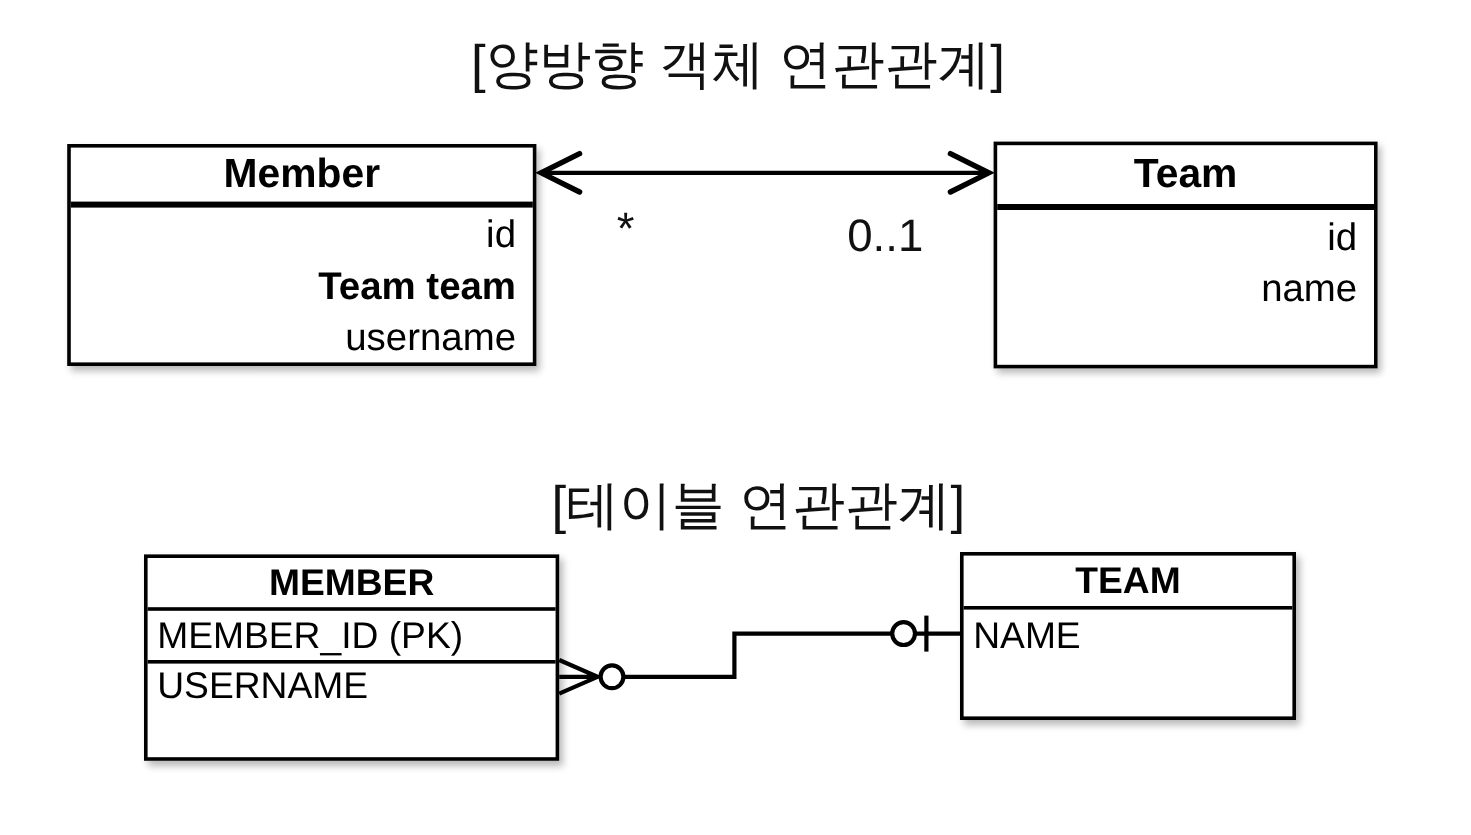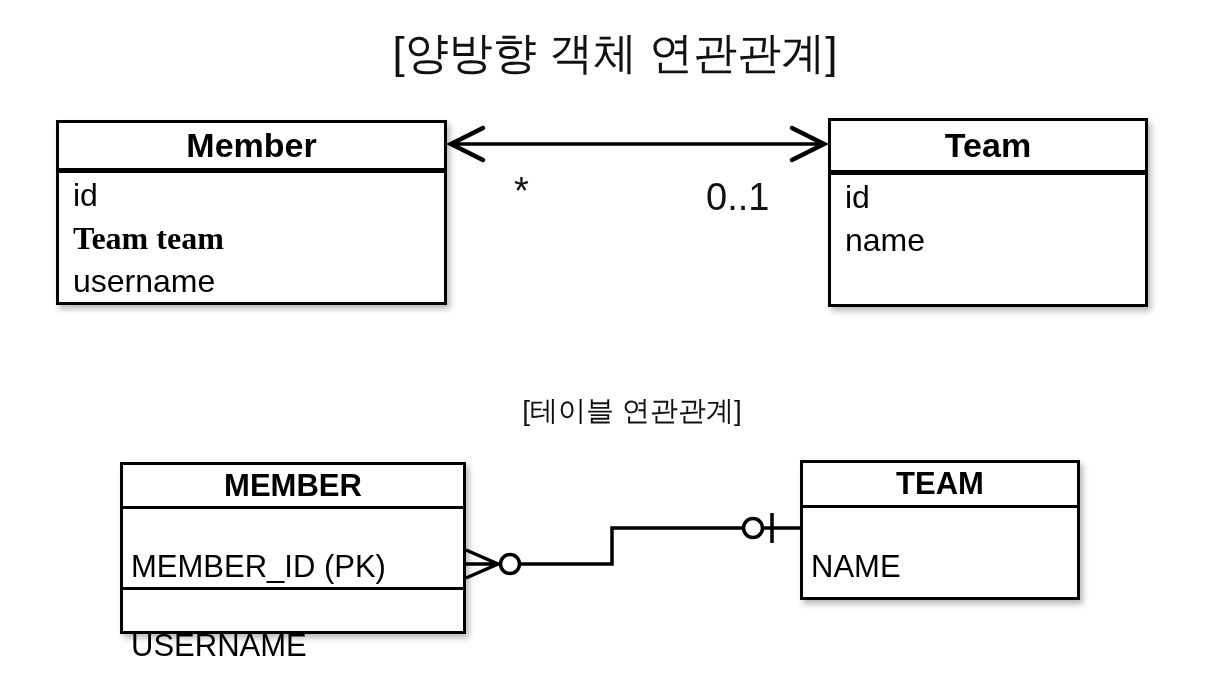--- a/index.html
+++ b/index.html
@@ -14,39 +14,39 @@
     padding-left: 16px;
   }
   .title {
     position: absolute;
     transform: translateX(-50%);
     white-space: nowrap;
     color: #111;
     font-weight: 400;
   }
   .t1 { left: 615px; top: 24px;  font-size: 44px; }
-  .t2 { left: 632px; top: 392px; font-size: 28px; }
+  .t2 { left: 632px; top: 392px; font-size: 44px; }
 
   
   .uml-box {
     position: absolute;
     background: #fff;
     border: 3px solid #000;
     box-sizing: border-box;
     box-shadow: 3px 4px 6px rgba(0,0,0,0.28);
   }
   .uml-header {
     display: flex; align-items: center; justify-content: center;
     font-weight: 700;
     border-bottom: 5px solid #000;
     box-sizing: border-box;
   }
-  .uml-body { padding: 1px 14px 0 14px; }
+  .uml-body { padding: 1px 14px 0 14px; text-align: right; }
   .field { font-size: 32px; line-height: 43px; font-weight: 400; white-space: nowrap; }
-  .bold { font-weight: 700; font-family: Liberation Serif, serif; }
+  .bold { font-weight: 700; }
 
   .member-box { left: 56px;  top: 120px; width: 391px; height: 185px; }
   .member-box .uml-header { height: 50px; font-size: 34px; }
   .team-box   { left: 828px; top: 118px; width: 320px; height: 189px; }
   .team-box .uml-header { height: 54px; font-size: 34px; }
 
   
   .mult {
     position: absolute;
     font-size: 38px;
@@ -70,21 +70,20 @@
     border-bottom: 3px solid #000;
     box-sizing: border-box;
     font-size: 31px;
   }
   .er-row {
     display: flex; align-items: center;
     padding: 0 8px;
     font-size: 31px;
     box-sizing: border-box;
     white-space: nowrap;
-    margin-top: 37px;
   }
   .er-sep { border-bottom: 3px solid #000; }
 
   .member-table { left: 120px; top: 462px; width: 346px; height: 172px; }
   .member-table .er-header { height: 44px; }
   .member-table .row-1 { height: 44px; }
   .member-table .row-2 { height: 40px; padding-top: 2px; }
   .member-table .row-3 { height: 38px; }
 
   .team-table { left: 800px; top: 460px; width: 280px; height: 140px; }

